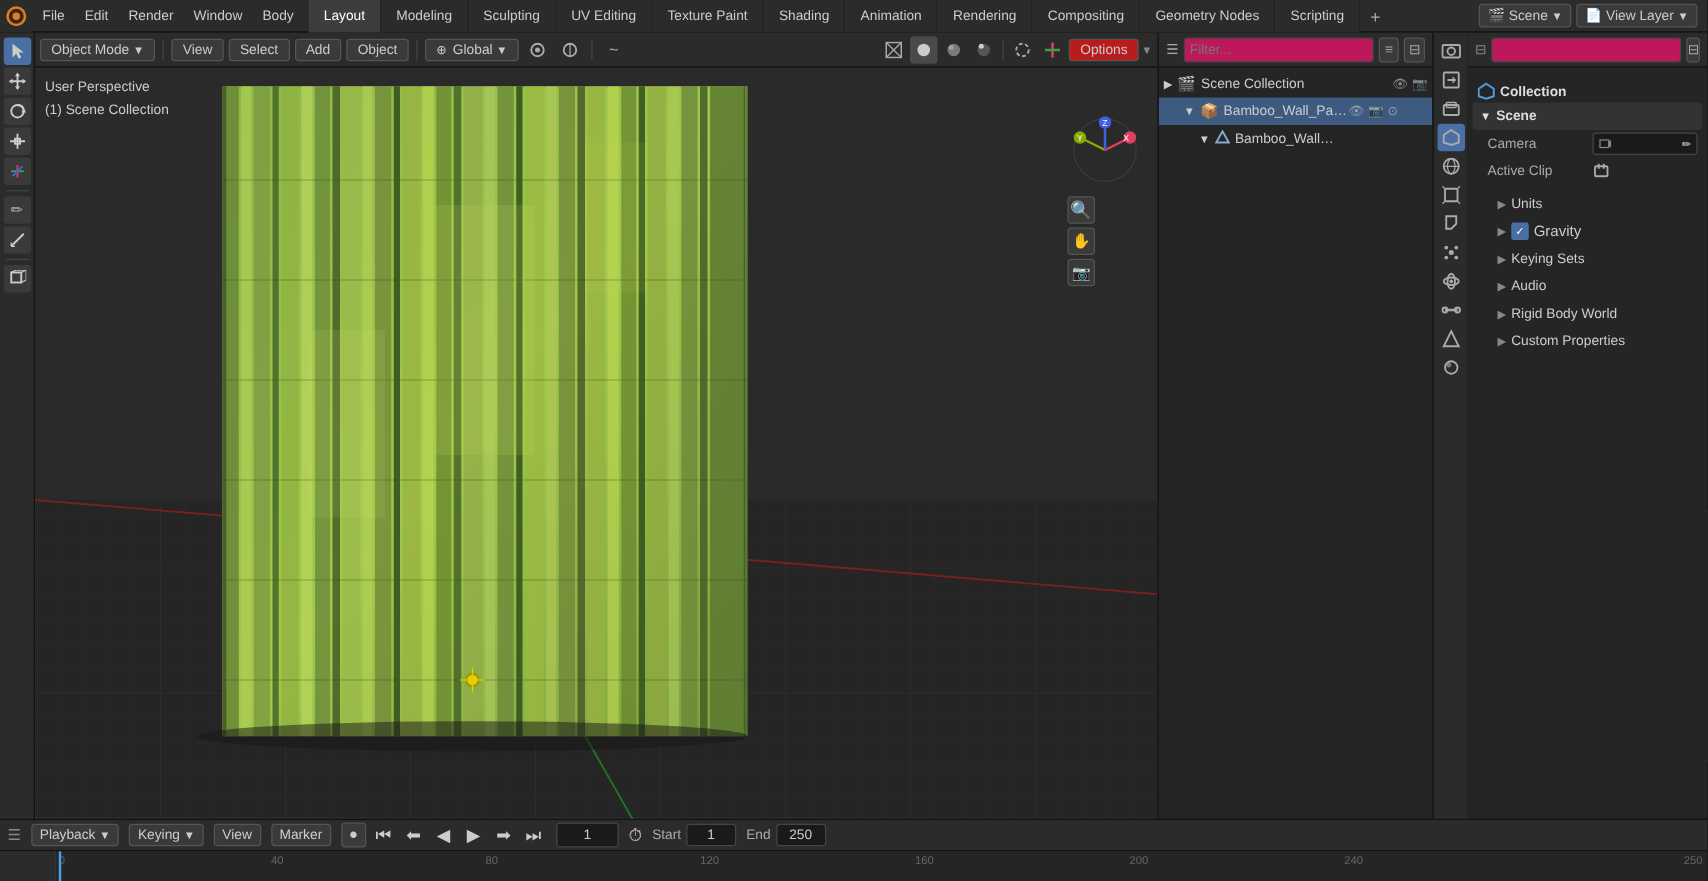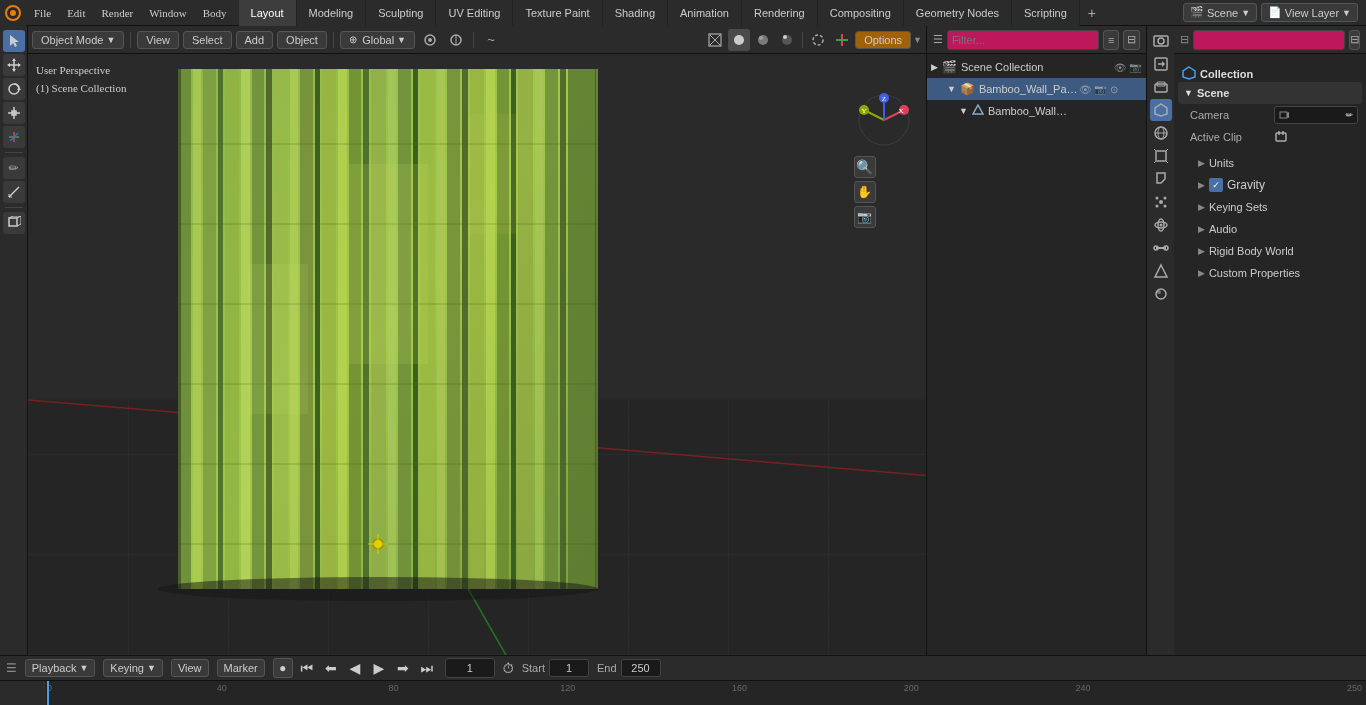--- a/index.html
+++ b/index.html
@@ -35,21 +35,20 @@
       font-size: 14px;
     }
     .menu-item {
       padding: 0 8px;
       height: 26px;
       display: flex;
       align-items: center;
       cursor: pointer;
       font-size: 11px;
       color: #ccc;
-      font-family: Liberation Serif, serif;
     }
     .workspace-tabs {
       display: flex;
       align-items: center;
       margin-left: 4px;
       height: 26px;
     }
     .workspace-tab {
       padding: 0 12px;
       height: 26px;
@@ -124,21 +123,20 @@
       position: relative;
       overflow: hidden;
       background: #1a1a1a;
     }
     .viewport-bg {
       width: 100%;
       height: 100%;
       background: linear-gradient(180deg, #2a2a2a 0%, #222 100%);
       position: relative;
       overflow: hidden;
-      font-family: Liberation Serif, serif;
     }
     
     .viewport-info-tl {
       position: absolute;
       top: 8px;
       left: 8px;
       color: #ccc;
       font-size: 11px;
       line-height: 1.6;
       pointer-events: none;
@@ -187,21 +185,21 @@
       border-radius: 3px;
     }
     .vp-right-controls {
       margin-left: auto;
       display: flex;
       align-items: center;
       gap: 2px;
     }
     .vp-options-btn {
       padding: 2px 8px;
-      background: #a16207;
+      background: #b91c1c;
       border: 1px solid #555;
       border-radius: 3px;
       color: #ccc;
       cursor: pointer;
       font-size: 11px;
     }
 
     
     #outliner {
       width: 220px;

